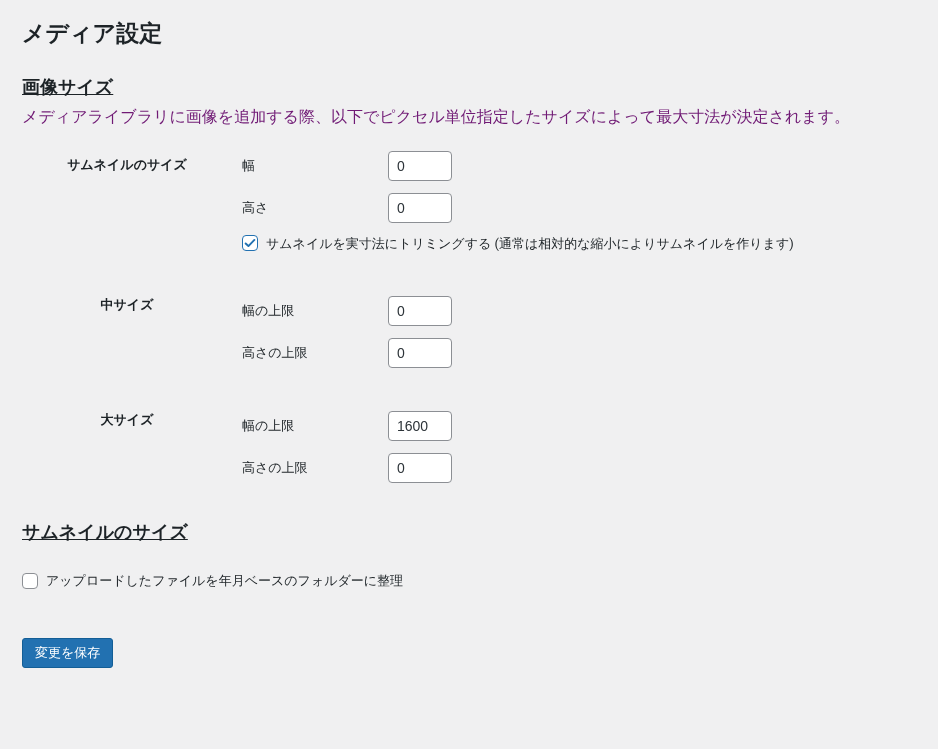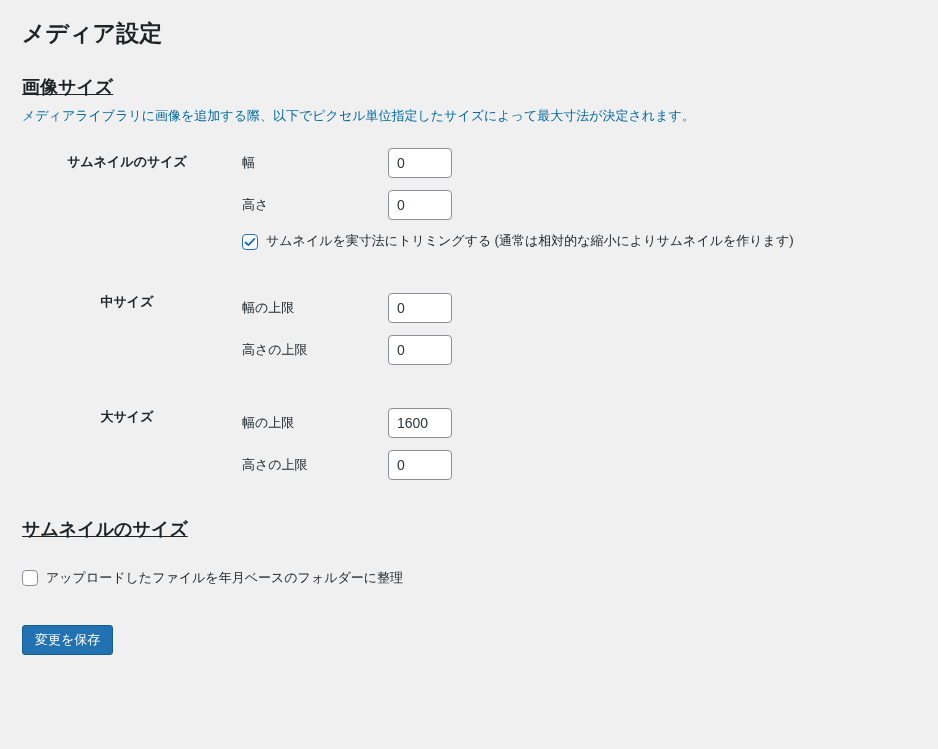--- a/index.html
+++ b/index.html
@@ -34,22 +34,22 @@
   }
   h2 {
     font-size: 18px;
     font-weight: 600;
     margin: 22px 0 8px 0;
     color: var(--wp-text);
     text-decoration: underline;
   }
   .desc {
     margin: 4px 0 8px 0;
-    color: #0369a1;
-    font-size: 13px;
+    color: #701a75;
+    font-size: 16px;
   }
   .form-table {
     width: 100%;
     border-collapse: collapse;
   }
   .form-table th {
     text-align: center;
     vertical-align: top;
     padding: 20px 10px 20px 0;
     width: 220px;
@@ -79,21 +79,21 @@
     border: 1px solid var(--wp-border);
     border-radius: 4px;
     padding: 0 8px;
     background: #fff;
     font-size: 14px;
     color: #2c3338;
     line-height: 28px;
   }
   .checkbox-row {
     display: flex;
-    align-items: flex-end;
+    align-items: flex-start;
     gap: 8px;
     margin-top: 10px;
   }
   .cbx {
     width: 16px;
     height: 16px;
     border: 1px solid var(--wp-border);
     border-radius: 4px;
     background: #fff;
     display: inline-flex;
@@ -119,21 +119,21 @@
     cursor: default;
   }
   .upload-option {
     margin-top: 28px;
     display: flex;
     align-items: center;
     gap: 8px;
     text-align: right;
   }
   .submit-row {
-    margin-top: 38px;
+    margin-top: 48px;
   }
   .button-primary {
     background: var(--wp-blue);
     border: 1px solid var(--wp-blue-border);
     color: #fff;
     border-radius: 3px;
     font-size: 13px;
     padding: 7px 12px 8px;
     cursor: pointer;
     line-height: 1;

